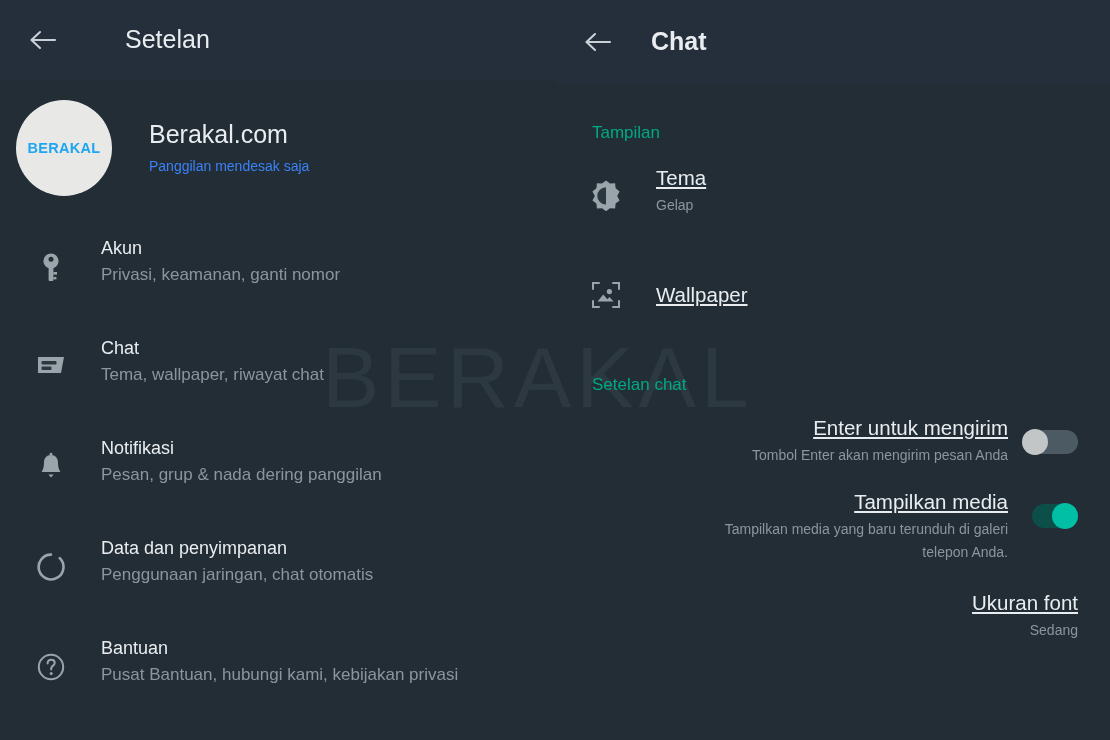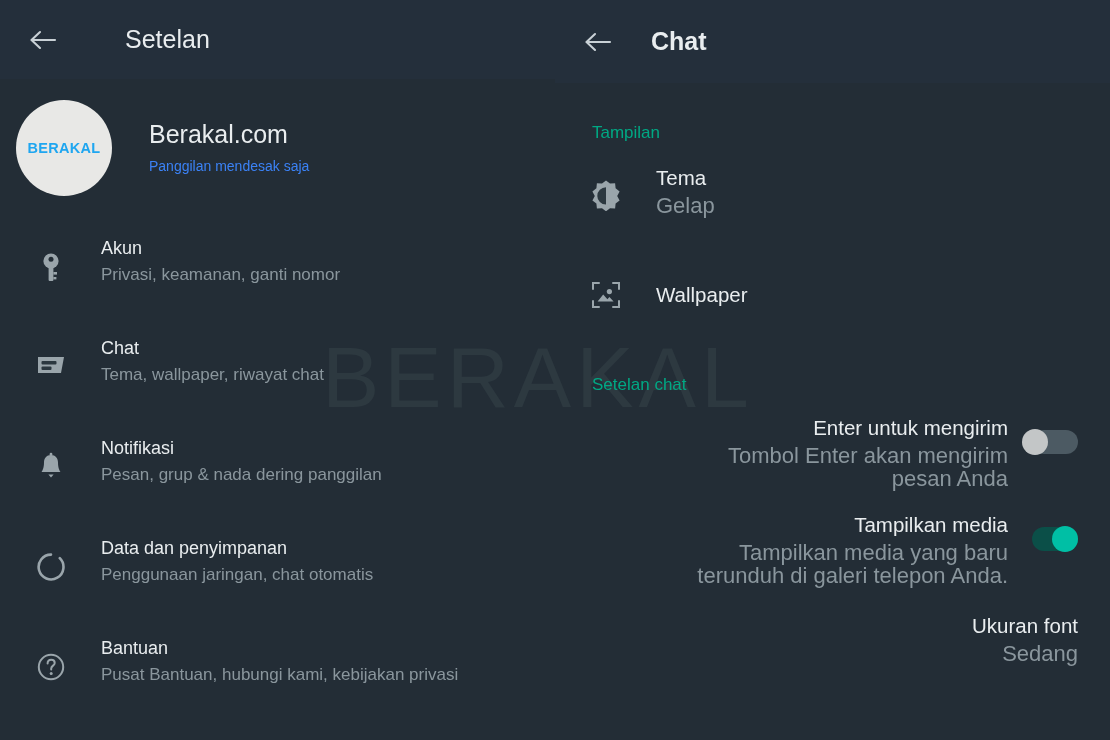--- a/index.html
+++ b/index.html
@@ -169,24 +169,25 @@
   }
   .opt-body {
     margin-left: 32px;
     flex: 1 1 auto;
     min-width: 0;
   }
   .opt-title {
     color: #e9edef;
     font-size: 20.5px;
     line-height: 26px;
+    text-decoration: underline;
   }
   .opt-sub {
     color: #8a969d;
-    font-size: 22px;
+    font-size: 14px;
     line-height: 23px;
     margin-top: 3px;
   }
   #row-tema       { margin-top: 22px; height: 78px; }
   #row-wallpaper  { margin-top: 22px; height: 60px; align-items: center; }
   #row-wallpaper .opt-icon { margin-top: 0; }
   #row-enter      { margin-top: 20px; }
   #row-media      { margin-top: 22px; }
   #row-font       { margin-top: 26px; }
 

